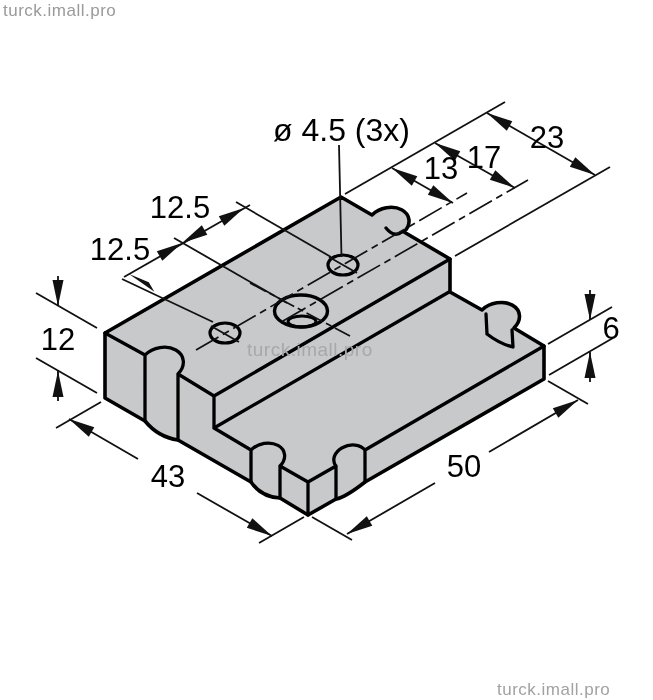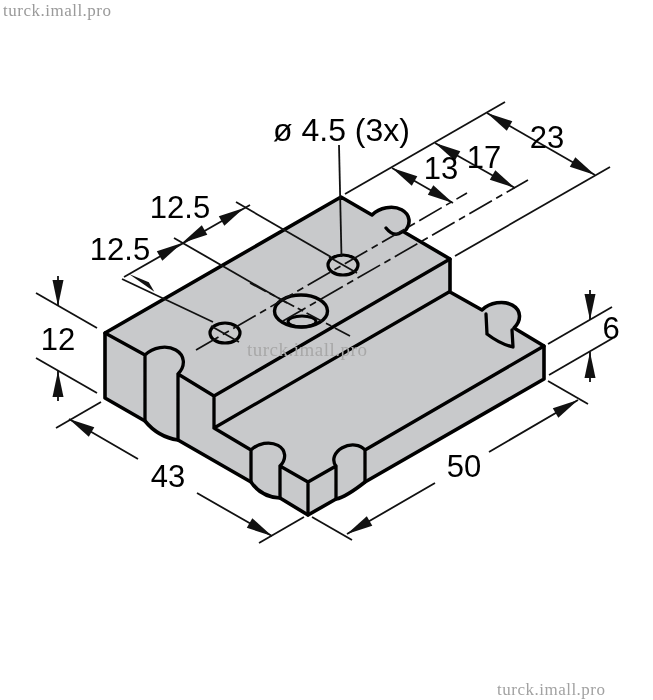--- a/index.html
+++ b/index.html
@@ -2,21 +2,21 @@
 <html><head>
 <meta charset="utf-8">
 <style>
   html,body{margin:0;padding:0;}
   body{
     width:653px;height:700px;position:relative;background:#ffffff;
     font-family:"Liberation Sans", sans-serif;overflow:hidden;
   }
   .watermark{
     position:absolute;
-    font-family:Liberation Serif, serif;
+    font-family:Liberation Sans, sans-serif;
     white-space:nowrap;pointer-events:none;letter-spacing:0.5px;text-align:right;
   }
   #wm-tl{left:3px;top:1px;font-size:17px;color:#9a9a9a;}
   #wm-c {left:247px;top:339px;font-size:19px;color:#a8a8a8;}
   #wm-br{left:497px;top:680px;font-size:17px;color:#a2a2a2;}
   svg text{font-family:"Liberation Sans", sans-serif;fill:#000;}
   .dimtext{font-size:31px;}
   .callout{font-size:32px;}
 </style>
 </head>

